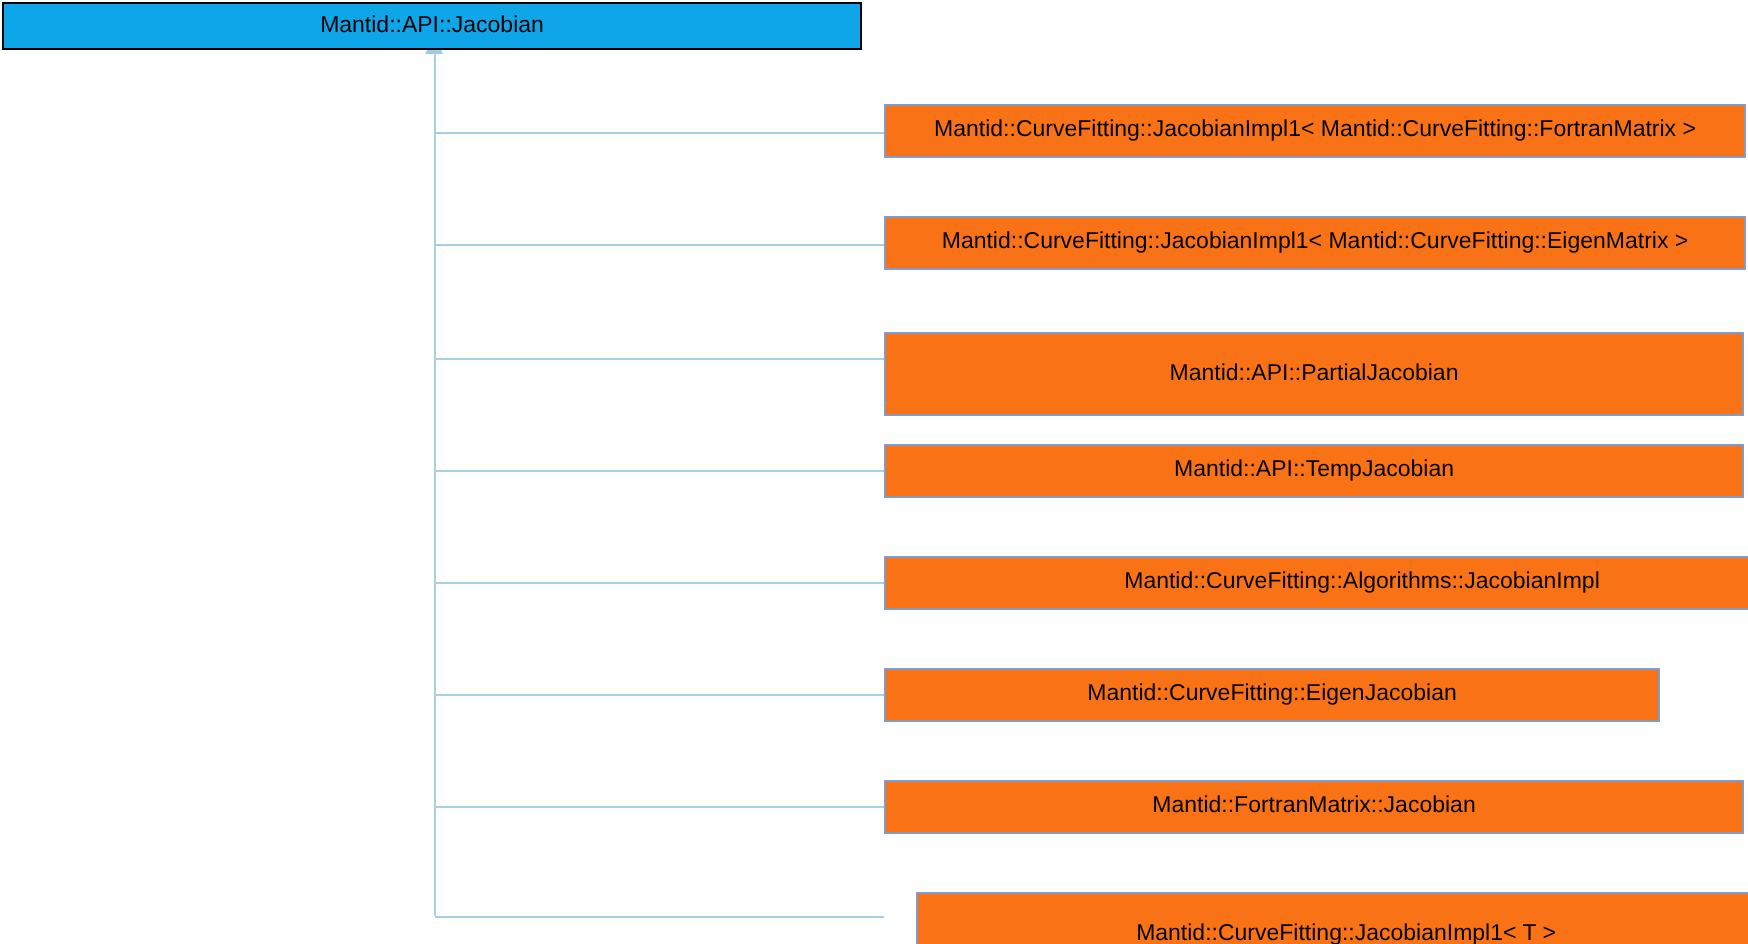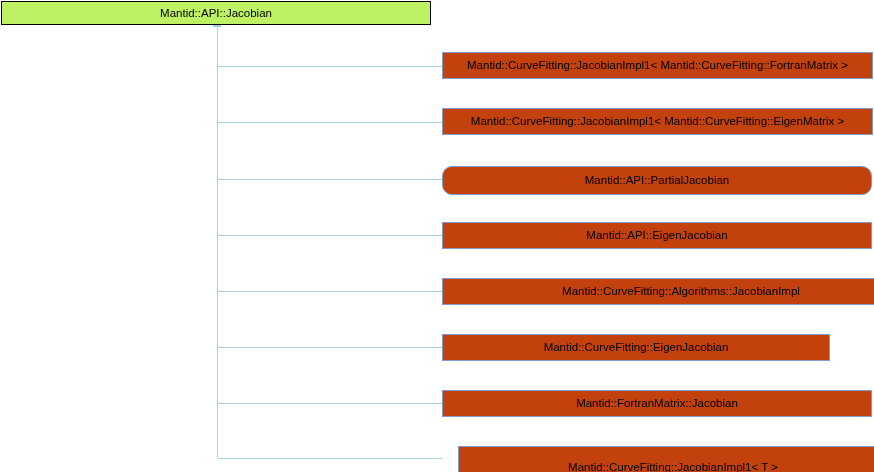--- a/index.html
+++ b/index.html
@@ -33,25 +33,25 @@
     display: flex;
     align-items: center;
     justify-content: center;
     font-size: 11.5px;
     line-height: 1.1;
     color: #000000;
     white-space: nowrap;
     letter-spacing: 0px;
   }
   .node.root {
-    background: #bef264;
+    background: #0ea5e9;
     border: 1px solid #000000;
   }
   .node.derived {
-    background: #c2410c;
+    background: #f97316;
     border: 1px solid #7f9dc9;
   }
   .node-label {
     display: block;
     padding: 0 4px;
   }
 </style>
 </head>
 <body>
 
@@ -74,25 +74,25 @@
     <span class="node-label">Mantid::API::Jacobian</span>
   </div>
 
   <div id="derived-container">
       <div class="node derived" style="left: 442px; top: 52px; width: 431px; height: 27px;">
         <span class="node-label">Mantid::CurveFitting::JacobianImpl1&lt; Mantid::CurveFitting::FortranMatrix &gt;</span>
       </div>
       <div class="node derived" style="left: 442px; top: 108px; width: 431px; height: 27px;">
         <span class="node-label">Mantid::CurveFitting::JacobianImpl1&lt; Mantid::CurveFitting::EigenMatrix &gt;</span>
       </div>
-      <div class="node derived" style="left: 442px; top: 166px; width: 430px; height: 29px; border-radius: 10px;">
+      <div class="node derived" style="left: 442px; top: 166px; width: 430px; height: 42px;">
         <span class="node-label">Mantid::API::PartialJacobian</span>
       </div>
       <div class="node derived" style="left: 442px; top: 222px; width: 430px; height: 27px;">
-        <span class="node-label">Mantid::API::EigenJacobian</span>
+        <span class="node-label">Mantid::API::TempJacobian</span>
       </div>
       <div class="node derived" style="left: 442px; top: 278px; width: 478px; height: 27px;">
         <span class="node-label">Mantid::CurveFitting::Algorithms::JacobianImpl</span>
       </div>
       <div class="node derived" style="left: 442px; top: 334px; width: 388px; height: 27px;">
         <span class="node-label">Mantid::CurveFitting::EigenJacobian</span>
       </div>
       <div class="node derived" style="left: 442px; top: 390px; width: 430px; height: 27px;">
         <span class="node-label">Mantid::FortranMatrix::Jacobian</span>
       </div>

